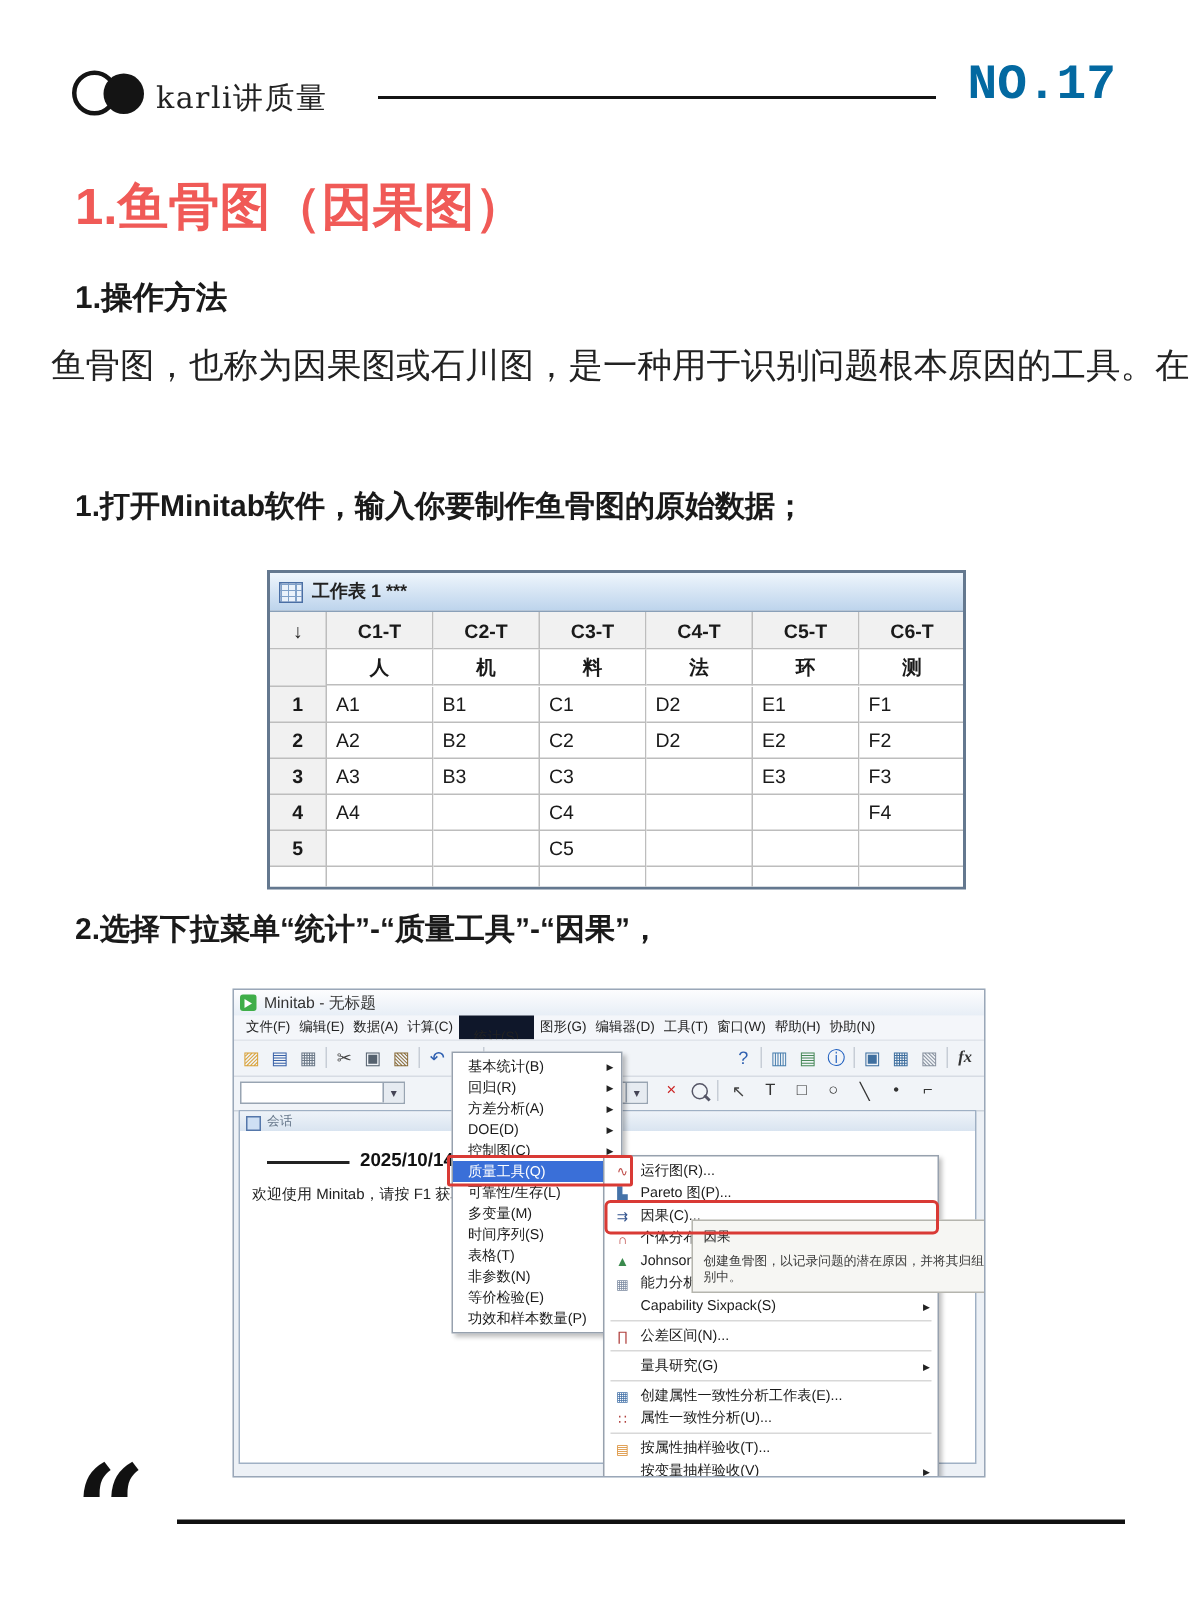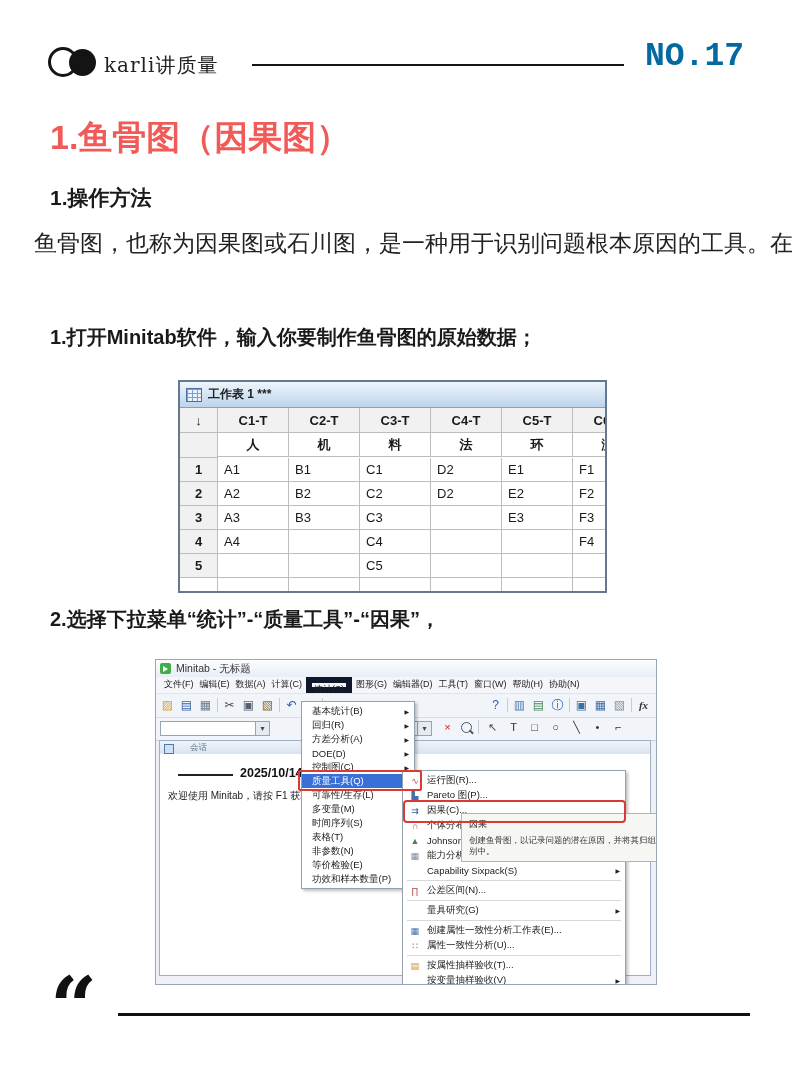--- a/index.html
+++ b/index.html
@@ -18,21 +18,21 @@
 
   
   .t-red{position:absolute;left:50px;top:115px;font-size:34px;font-weight:800;color:#f05a57}
   .t-method{position:absolute;left:50px;top:184px;font-size:21px;font-weight:800}
   .t-para1{position:absolute;left:34px;top:228px;font-size:23px;color:#222}
   .t-para2{position:absolute;left:50px;top:280px;font-size:20px;color:#222}
   .t-step1{position:absolute;left:50px;top:324px;font-size:20px;font-weight:800}
   .t-step2{position:absolute;left:50px;top:606px;font-size:20px;font-weight:800}
 
   
-  .ws{position:absolute;left:178px;top:380px;width:429px;height:213px;background:#fff;
+  .ws{position:absolute;left:178px;top:380px;width:466px;height:213px;background:#fff;
       border:2px solid #64788f;overflow:hidden;box-sizing:border-box}
   .ws-cap{height:25px;background:linear-gradient(#eef5fc,#bdd4ec);display:flex;align-items:center;
           padding-left:6px;border-bottom:1px solid #8aa0b8}
   .ws-cap-icon{width:14px;height:12px;border:1px solid #4a6fa5;background-color:#eaf2fb;
      background-image:repeating-linear-gradient(to right,#7fa0c8 0 1px,transparent 1px 5px),
                       repeating-linear-gradient(to bottom,#7fa0c8 0 1px,transparent 1px 4px)}
   .ws-cap-txt{font-size:12px;font-weight:700;margin-left:6px;color:#222}
   .ws-grid{display:grid;grid-template-columns:38px repeat(6,71px) 1fr}
   .wc{height:24px;border-right:1px solid #bdbdbd;border-bottom:1px solid #bdbdbd;
       display:flex;align-items:center;padding-left:6px;font-size:13px;box-sizing:border-box;background:#fff}
@@ -45,21 +45,21 @@
   .mt{position:absolute;left:155px;top:659px;width:502px;height:326px;background:#edf1f6;
       border:1px solid #9aa7b8;overflow:hidden;box-sizing:border-box}
   .mt-cap{height:17px;background:linear-gradient(#fdfdfe,#e7eef6);display:flex;align-items:center;
           padding-left:4px;font-size:10.5px;color:#333}
   .mt-logo{width:11px;height:11px;background:#3fae49;border-radius:2px;margin-right:5px;position:relative}
   .mt-logo::after{content:"";position:absolute;left:3px;top:3px;border-left:5px solid #fff;
           border-top:3px solid transparent;border-bottom:3px solid transparent}
   .mt-menubar{height:16px;display:flex;background:#f4f6fa;font-size:9px;
           color:#222;padding-left:5px}
   .mmi{padding:1px 3px;white-space:nowrap}
-  .mmi.stat{border:6px solid #0f172a;padding:0 2px;margin:0 1px}
+  .mmi.stat{border:8px solid #0f172a;padding:0 2px;margin:0 1px}
   .mt-tb1{height:23px;background:#f1f4f8;border-top:1px solid #e1e5eb;border-bottom:1px solid #d7dce4;
           position:relative}
   .tb1g{position:absolute;top:3px;display:flex;align-items:center;gap:4px;font-size:12px;line-height:16px}
   .tb1g.l{left:4px}.tb1g.r{right:5px}
   .tbi{width:15px;text-align:center}
   .tbsep{width:1px;height:14px;background:#c7cdd6}
   .tbfx{font-style:italic;font-weight:700;font-size:11px;font-family:"Liberation Serif",serif}
   .mt-tb2{height:22px;background:#f1f4f8;border-bottom:1px solid #ccd3dc;position:relative;font-size:11px}
   .combo{position:absolute;top:3px;height:15px;background:#fff;border:1px solid #98a4b2;
          display:flex;box-sizing:border-box}
@@ -68,21 +68,21 @@
          line-height:13px;text-align:center;color:#445}
   .c1p{left:4px;width:110px}.c2p{left:218px;width:58px}
   .tb2g{position:absolute;left:284px;top:2px;display:flex;align-items:center;gap:6px}
   .mag{width:9px;height:9px;border:1.5px solid #556;border-radius:50%;position:relative}
   .mag::after{content:"";position:absolute;left:7px;top:8px;width:5px;height:1.5px;background:#556;
         transform:rotate(45deg)}
 
   .mt-sess{position:absolute;left:3px;top:80px;width:492px;height:236px;background:#fff;
            border:1px solid #9fb0c4;box-sizing:border-box}
   .sess-cap{height:13px;background:linear-gradient(#eef3f9,#d9e4f0);display:flex;align-items:flex-end;
-           gap:16px;padding-left:4px;font-size:8.5px;color:#66778a}
+           gap:4px;padding-left:4px;font-size:8.5px;color:#66778a}
   .sess-ic{width:8px;height:8px;border:1px solid #5577aa;background:#cfe0f4}
   .sess-dash{position:absolute;left:18px;top:33px;width:55px;height:2px;background:#222}
   .sess-date{position:absolute;left:80px;top:25px;font-size:12.5px;font-weight:700;color:#111}
   .sess-wel{position:absolute;left:8px;top:48px;font-size:10px;color:#222}
 
   .mt-dd{position:absolute;left:145px;top:41px;width:114px;background:#fff;border:1px solid #97a1ae;
          box-shadow:2px 2px 3px rgba(0,0,0,.25);padding:2px 0;z-index:5;box-sizing:border-box}
   .mi{height:14px;display:flex;align-items:center;padding:0 5px 0 10px;font-size:9.5px}
   .mi .milbl{flex:1;white-space:nowrap}
   .miarr{font-size:6px;color:#222}

